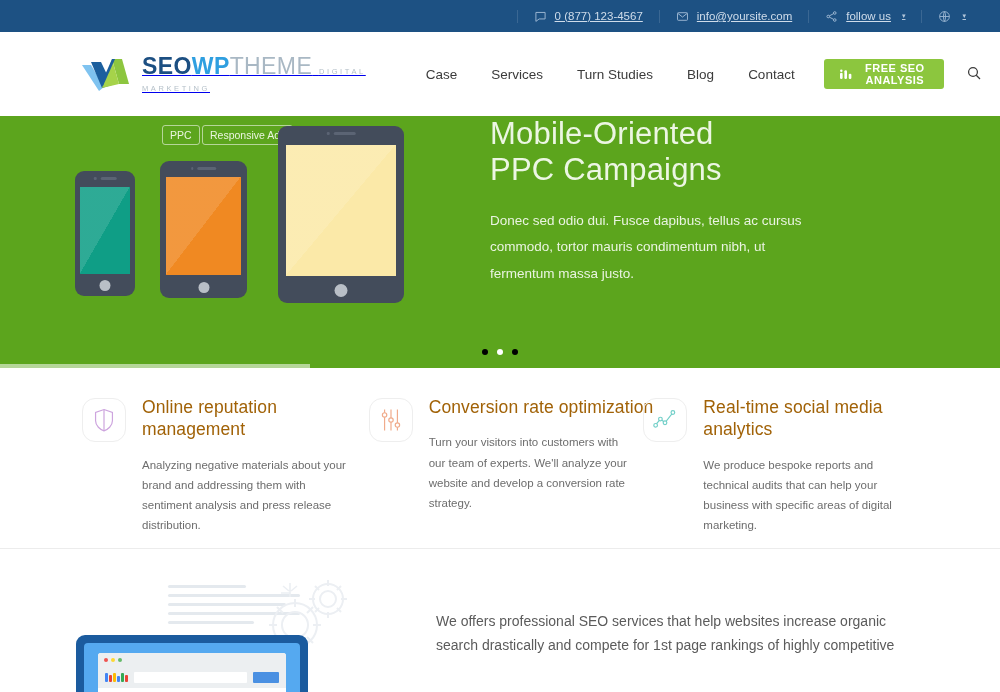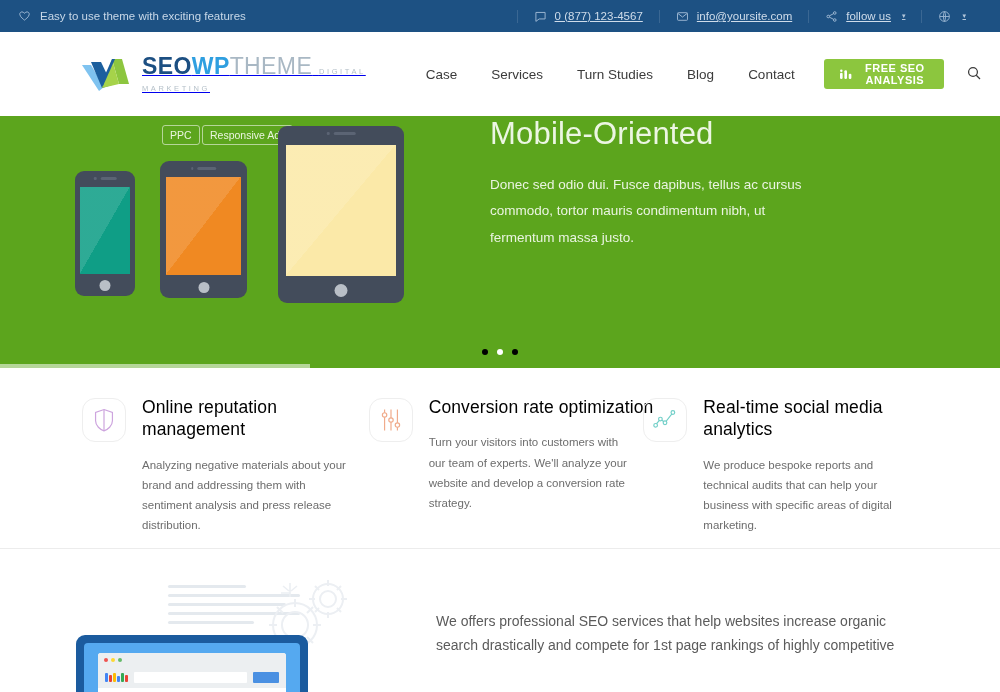--- a/index.html
+++ b/index.html
@@ -121,21 +121,21 @@
   .feature { display:flex; width:300px; margin-right:0; }
   .feature:nth-child(2) { margin-left:-16px;justify-content:center; }
   .feature:nth-child(3) { margin-left:-16px; }
   .f-icon {
     width:44px; height:44px; min-width:44px; border-radius:13px;
     border:1px solid #eee; display:flex; align-items:center;
     justify-content:center; margin-right:16px; margin-top:2px;
   }
   .f-body { padding-top:0; }
   .f-title {
-    font-size:17.5px; font-weight:400; color:#000000;
+    font-size:17.5px; font-weight:400; color:#a16207;
     line-height:1.28; letter-spacing:0.1px;
   }
   .f-desc {
     margin-top:14px; font-size:11.5px; line-height:1.75; color:#6d6d6d;
     max-width:205px;
   }
 
   .divider { height:1px; background:#ececec; margin:0 0 0 0; }
 
   
@@ -174,28 +174,20 @@
   .g-logo { display:flex; gap:1px; align-items:flex-end; }
   .g-logo b { display:block; width:3px; border-radius:1px; }
   .serp-input { flex:1; height:11px; background:#fff; border-radius:1px; }
   .serp-go { width:26px; height:11px; background:#4a90e2; border-radius:1px; }
   .serp-tabs { display:flex; gap:5px; padding:8px 0 0 34px; align-items:center; }
 </style>
 </head>
 <body>
 
 <div class="topbar" style="background: rgb(29, 81, 131);">
-  <div class="tb-left">
-    <span class="ico">
-      <svg width="13" height="13" viewBox="0 0 24 24" fill="none" stroke="#9bb6d2" stroke-width="1.8">
-        <path d="M20.8 7.6c0-2.3-1.9-4.1-4.2-4.1-1.7 0-3.1.9-3.8 2.3h-1.6C10.5 4.4 9.1 3.5 7.4 3.5 5.1 3.5 3.2 5.3 3.2 7.6c0 5.2 8.8 11 8.8 11s8.8-5.8 8.8-11z"></path>
-      </svg>
-    </span>
-    <span>Easy to use theme with exciting features</span>
-  </div>
   <div class="tb-right">
     <a class="tb-item with-sep" href="#">
       <span class="ico">
         <svg width="13" height="13" viewBox="0 0 24 24" fill="none" stroke="#9bb6d2" stroke-width="1.8">
           <path d="M3.5 4.5h17v12h-11l-6 4.5v-4.5h0z"></path>
         </svg>
       </span>
       <span>0 (877) 123-4567</span>
     </a>
     <a class="tb-item with-sep" href="#">
@@ -316,20 +308,21 @@
         <div class="scr" style="top:19px; bottom:27px; left:8px; right:8px; background:#fbe9a8;">
           <div class="gloss"></div>
         </div>
         <div class="home" style="bottom:6px; width:13px; height:13px;"></div>
       </div>
     </div>
 
     <div class="hero-copy">
       <h1 class="hero-title">
         <span>Mobile-Oriented</span><br>
+        <span>PPC Campaigns</span>
       </h1>
       <p class="hero-desc">Donec sed odio dui. Fusce dapibus, tellus ac cursus commodo, tortor mauris condimentum nibh, ut fermentum massa justo.</p>
     </div>
   </div>
 
   <div class="dots">
     <span class="dot"></span>
     <span class="dot active"></span>
     <span class="dot"></span>
   </div>

